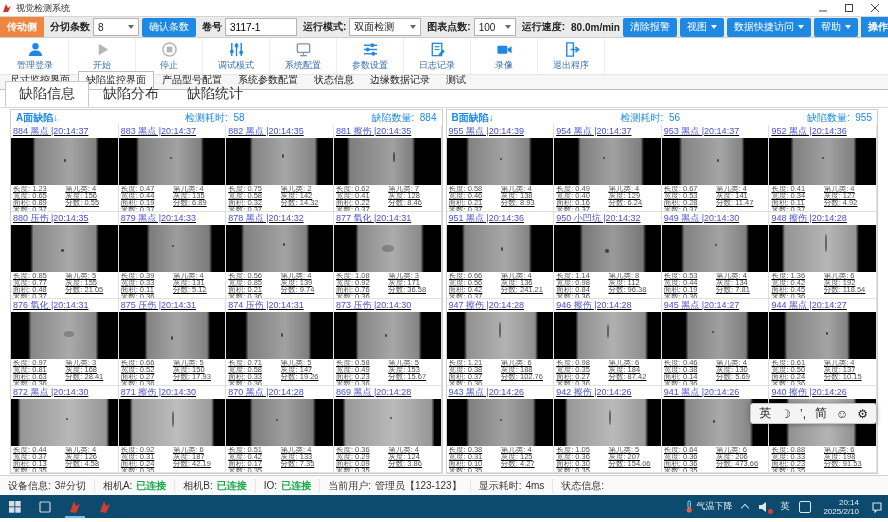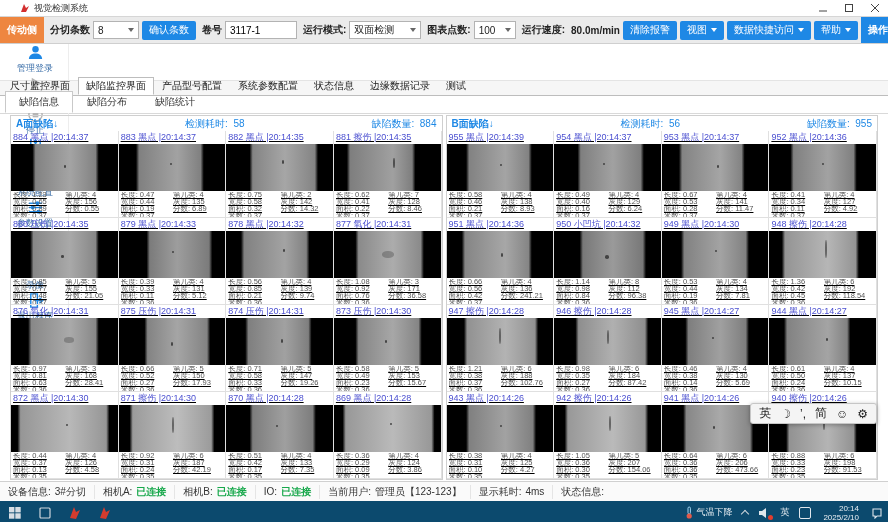--- a/index.html
+++ b/index.html
@@ -1,58 +1,58 @@
 <!DOCTYPE html>
 <html><head>
 <meta charset="utf-8">
 <style>
   * { box-sizing: border-box; margin: 0; padding: 0; }
   html,body { width:888px; height:522px; overflow:hidden;
     font-family:"Liberation Sans",sans-serif; background:#fff; position:relative; }
 
   
   .titlebar { height:16px; display:flex; align-items:center; gap:4px;
-    padding-left:20px; font-size:9px; color:#333; background:#fff; }
+    padding-left:2px; font-size:9px; color:#333; background:#fff; }
   .win-controls { margin-left:auto; display:flex; }
   .win-btn { width:26px; height:16px; display:flex; align-items:center; justify-content:center; cursor:pointer; }
 
   
-  .toolbar { height:28px; background:#ebebeb; border-top:1px solid #d6d6d6;
+  .toolbar { height:22px; background:#ebebeb; border-top:1px solid #d6d6d6;
     border-bottom:1px solid #cfcfcf; display:flex; align-items:center; gap:3px;
     font-size:10px; color:#222; white-space:nowrap; overflow:hidden; }
   .side-btn { height:26px; display:flex; align-items:center; padding:0 7px;
     color:#fff; font-weight:bold; cursor:pointer; flex:none; }
   .side-orange { background:#ee8640; }
   .side-blue { background:#1e88e5; margin-left:auto; }
   .tb-label { font-weight:bold; flex:none; padding-left:3px; }
   .combo { background:#fff; border:1px solid #b3b3b3; height:18px; display:flex;
     align-items:center; justify-content:space-between; padding:0 4px; gap:4px;
     cursor:pointer; flex:none; }
   .caret { width:0; height:0; border-left:3.5px solid transparent;
     border-right:3.5px solid transparent; border-top:4px solid #666; flex:none; }
   .btn-blue { background:#1e88e5; color:#fff; border:none; border-radius:2px;
     height:19px; padding:0 7px; font-size:10px; display:flex; align-items:center;
     gap:4px; cursor:pointer; flex:none; font-family:inherit; }
   .btn-blue .caret { border-top-color:#fff; }
   .tb-input { background:#fff; border:1px solid #b3b3b3; height:18px; width:72px;
     font-size:10px; padding:0 4px; font-family:inherit; flex:none; }
 
   
-  .actionbar { height:37px; background:#fff; display:flex; border-bottom:1px solid #e4e4e4; padding-left:2px;flex-direction:column; }
+  .actionbar { height:37px; background:#fff; display:flex; border-bottom:1px solid #e4e4e4; padding-left:2px; }
   .action { width:67px; display:flex; flex-direction:column; align-items:center;
     justify-content:center; gap:1px; border-right:1px solid #ededed; cursor:pointer; }
   .action .lbl { font-size:9px; color:#3a6ea8; }
 
   
   .tabs { height:15px; display:flex; align-items:flex-end; border-bottom:1px solid #bdbdbd;
     background:#f6f6f6; font-size:10px; padding-left:2px; }
   .tab { padding:1px 7px; border:1px solid transparent; color:#222; cursor:pointer; }
   .tab.active { background:#fff; border-color:#bdbdbd; border-bottom-color:#fff; }
   .subtabs { height:18px; display:flex; align-items:flex-end; background:#fff;
-    font-size:10px; padding-left:5px; border-bottom:1px solid #d9d9d9; }
+    font-size:14px; padding-left:5px; border-bottom:1px solid #d9d9d9; }
   .subtab { padding:3px 13px; border:1px solid transparent; color:#333; cursor:pointer; }
   .subtab.active { border-color:#c9c9c9; border-bottom-color:#fff; background:#fff; }
 
   
   .panels { height:367px; display:flex; gap:3px; padding:1px 10px; background:#fff; }
   .panel { flex:1; border:1px solid #cfcfcf; display:flex; flex-direction:column; min-width:0; }
   .panel-header { height:15px; display:flex; align-items:center; justify-content:space-between;
     font-size:10px; padding:0 5px; color:#1e88e5; }
   .panel-title { font-weight:bold; }
   .grid { flex:1; display:grid; grid-template-columns:repeat(4,1fr); grid-auto-rows:87px; overflow:hidden;text-decoration:underline; }

